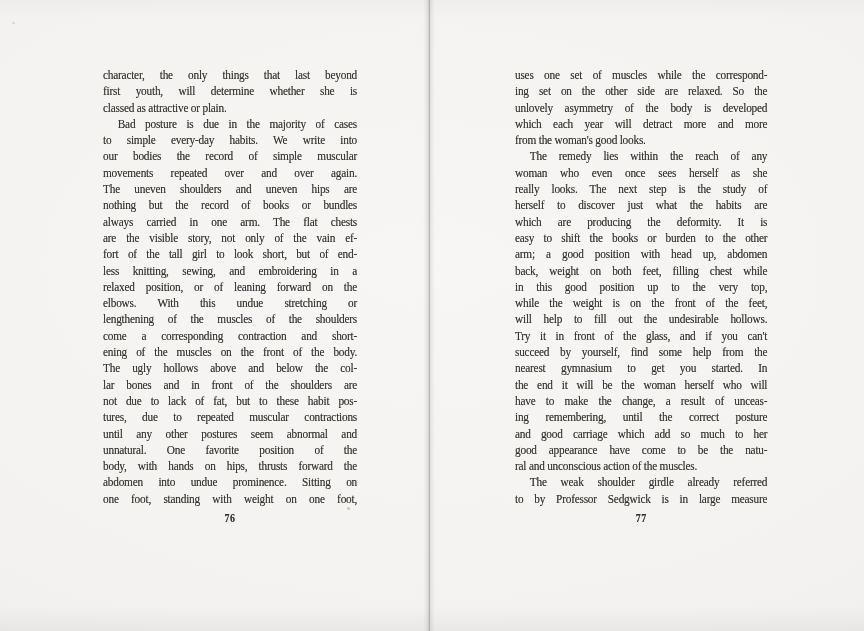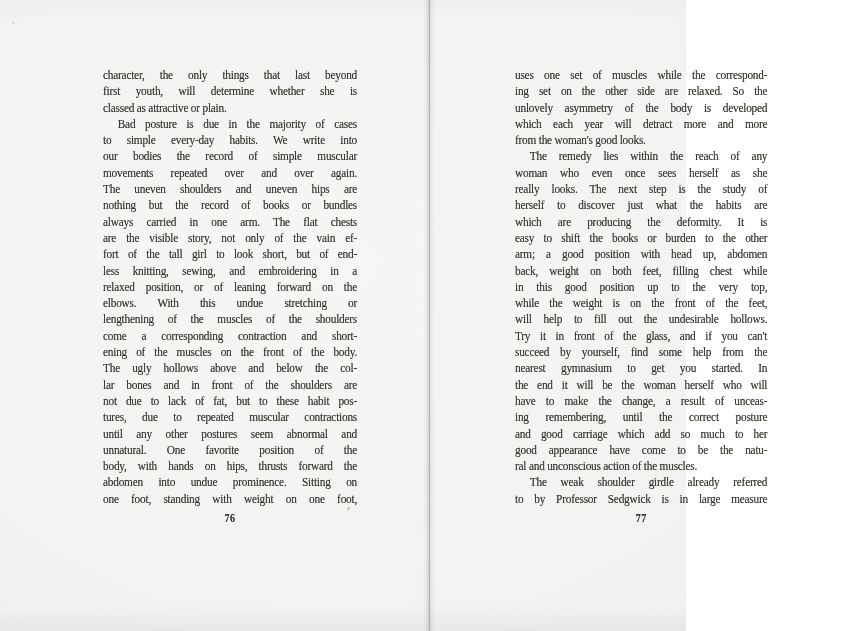--- a/index.html
+++ b/index.html
@@ -7,21 +7,21 @@
     padding: 0;
     width: 864px;
     height: 631px;
     overflow: hidden;
   }
   body {
     font-family: "Liberation Serif", "DejaVu Serif", serif;
   }
   .scan {
     position: relative;
-    width: 686px;
+    width: 864px;
     height: 631px;
     background:
       linear-gradient(180deg, rgba(190,190,188,0.10) 0%, rgba(190,190,188,0) 3%, rgba(190,190,188,0) 96%, rgba(170,170,168,0.14) 100%),
       radial-gradient(ellipse 130% 110% at 50% 42%, var(--paper-light) 0%, var(--paper) 55%, var(--paper-dark) 100%);
   }
   .gutter {
     position: absolute;
     left: 423px;
     top: 0;
     width: 12px;

